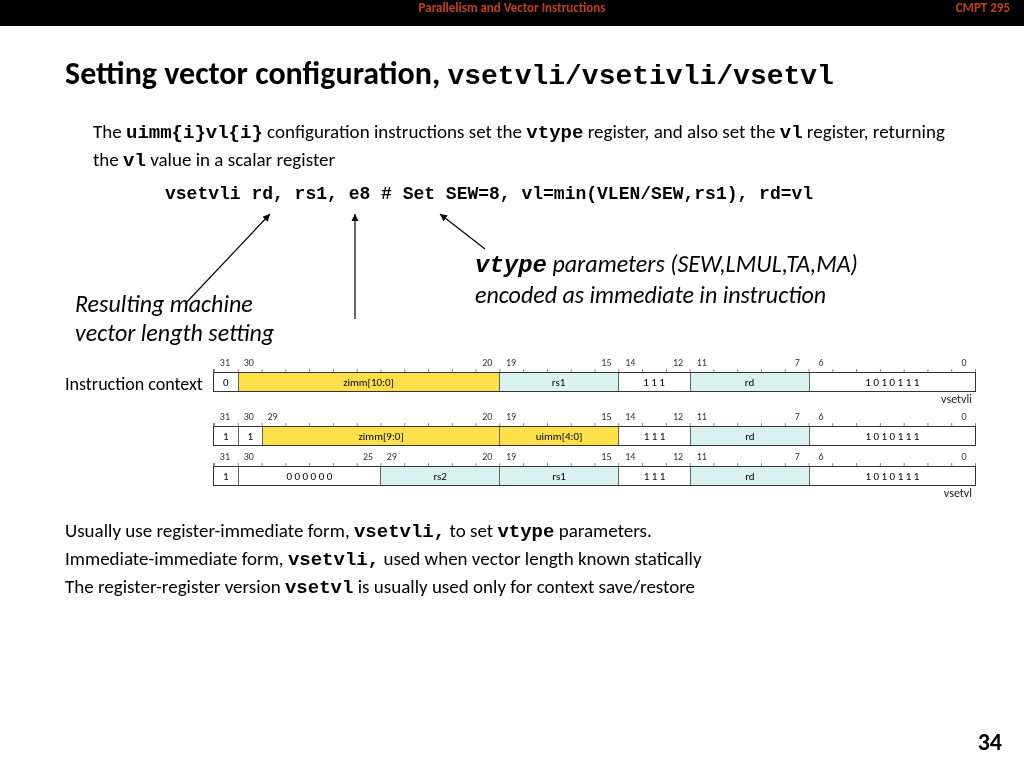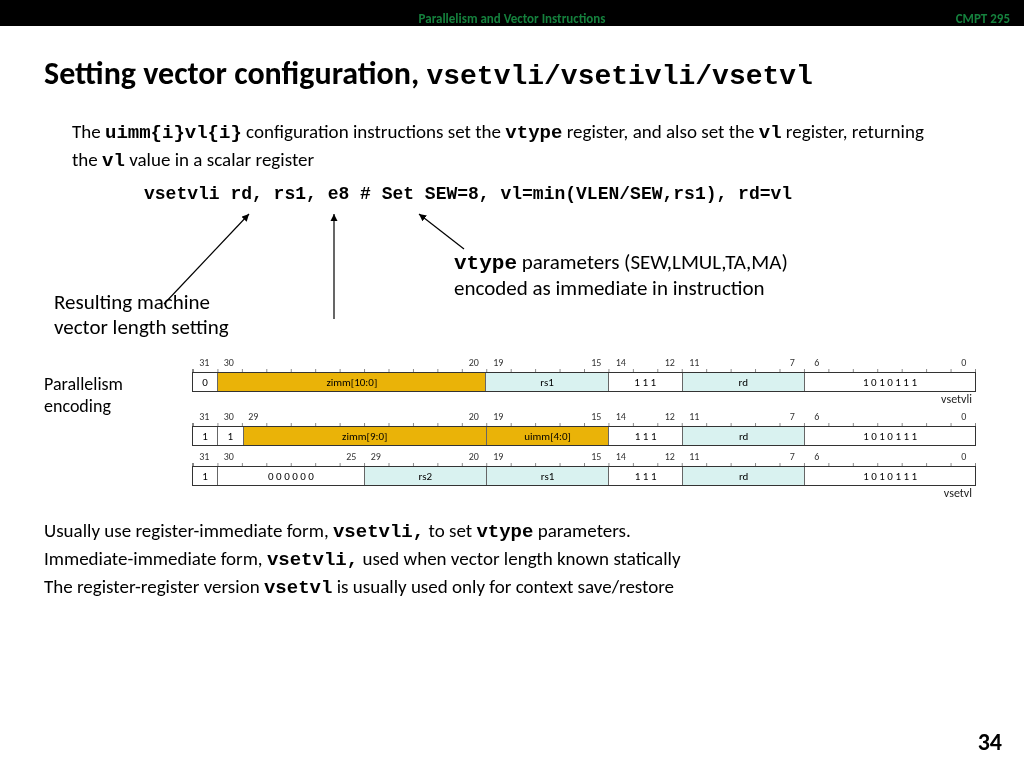--- a/index.html
+++ b/index.html
@@ -1,37 +1,37 @@
 <!DOCTYPE html>
 <html><head>
 <meta charset="utf-8">
 <style>
   * { box-sizing: border-box; margin: 0; padding: 0; }
   html, body { width: 1024px; height: 768px; font-family: Calibri, Arial, sans-serif; background: #fff; color: #000; }
-  .header { background: #000; color: #15803d; height: 26px; display: flex; align-items: flex-end; justify-content: center; font-size: 13px; font-weight: bold; position: relative; }
+  .header { background: #000; color: #c2410c; height: 26px; display: flex; align-items: flex-start; justify-content: center; font-size: 13px; font-weight: bold; position: relative; }
   .header .course { position: absolute; right: 14px; }
-  .slide { padding: 28px 48px 10px 44px; position: relative; height: 742px; }
+  .slide { padding: 28px 48px 10px 65px; position: relative; height: 742px; }
   h1 { font-size: 32px; font-weight: bold; margin-bottom: 26px; }
   h1 .mono { font-family: "Courier New", monospace; font-size: 28px; font-weight: bold; }
   .intro { font-size: 19px; line-height: 1.35; margin: 22px 0 10px 28px; max-width: 860px; }
   .mono { font-family: "Courier New", monospace; font-weight: bold; }
   .codeline { font-family: "Courier New", monospace; font-weight: bold; font-size: 18px; margin: 6px 0 0 100px; white-space: nowrap; }
   .annot-area { position: relative; height: 150px; }
-  .annot { position: absolute; font-size: 21px; line-height: 1.2; }
+  .annot { position: absolute; font-size: 24px; line-height: 1.2; font-style: italic; }
   svg.arrows { position: absolute; left: 0; top: 0; width: 1024px; height: 180px; overflow: visible; }
   .encwrap { display: flex; align-items: flex-start; gap: 8px; margin-top: 2px; }
   .sidelabel { font-size: 18px; line-height: 1.2; width: 140px; text-align: left; padding-top: 18px; }
   .encstack { flex: 1; }
   .encrow { margin-bottom: 4px; }
   .bitlabels { display: flex; font-size: 10px; color: #333; }
   .bitlabels span { text-align: center; }
   .fields { display: flex; height: 20px; border: 1px solid #333; }
   .field { border-right: 1px solid #666; display: flex; align-items: center; justify-content: center; font-size: 11px; position: relative; }
   .field:last-child { border-right: none; }
-  .yellow { background: #eab308; }
+  .yellow { background: #fde047; }
   .cyan  { background: #d9f2f0; }
   .white { background: #fff; }
   .encname { font-size: 12px; text-align: right; padding-right: 4px; color: #222; }
   .ticks { height: 3px; background: repeating-linear-gradient(to right, #888 0 1px, transparent 1px 100%); background-size: calc(100% / 32) 100%; border-left:1px solid #888; border-right:1px solid #888;}
   .footer-text { font-size: 19px; line-height: 1.35; margin-top: 14px; max-width: 940px; }
   .pagenum { position: absolute; bottom: 12px; right: 22px; font-size: 24px; font-weight: bold; }
 </style>
 </head>
 <body>
 
@@ -58,21 +58,21 @@
         </defs>
       <line x1="120" y1="100" x2="205" y2="10" stroke="#000" stroke-width="1.2" marker-end="url(#ah)"></line>
       <line x1="290" y1="115" x2="290" y2="10" stroke="#000" stroke-width="1.2" marker-end="url(#ah)"></line>
       <line x1="420" y1="45" x2="375" y2="10" stroke="#000" stroke-width="1.2" marker-end="url(#ah)"></line>
     </svg>
     <div class="annot" style="left:10px; top:86px; width:200px;">Resulting machine vector length setting</div>
     <div class="annot" style="left:410px; top:46px; width:400px;"><span class="mono">vtype</span> parameters (SEW,LMUL,TA,MA) encoded as immediate in instruction</div>
   </div>
 
   <div class="encwrap">
-    <div class="sidelabel">Parallelism encoding</div>
+    <div class="sidelabel">Instruction context</div>
     <div class="encstack" id="encstack">
         <div class="encrow">
           <div class="bitlabels">
             <span style="flex: 1 1 0px;">31</span>
             <span style="flex: 1 1 0px;">30</span>
             <span style="flex: 1 1 0px;"></span>
             <span style="flex: 1 1 0px;"></span>
             <span style="flex: 1 1 0px;"></span>
             <span style="flex: 1 1 0px;"></span>
             <span style="flex: 1 1 0px;"></span>

